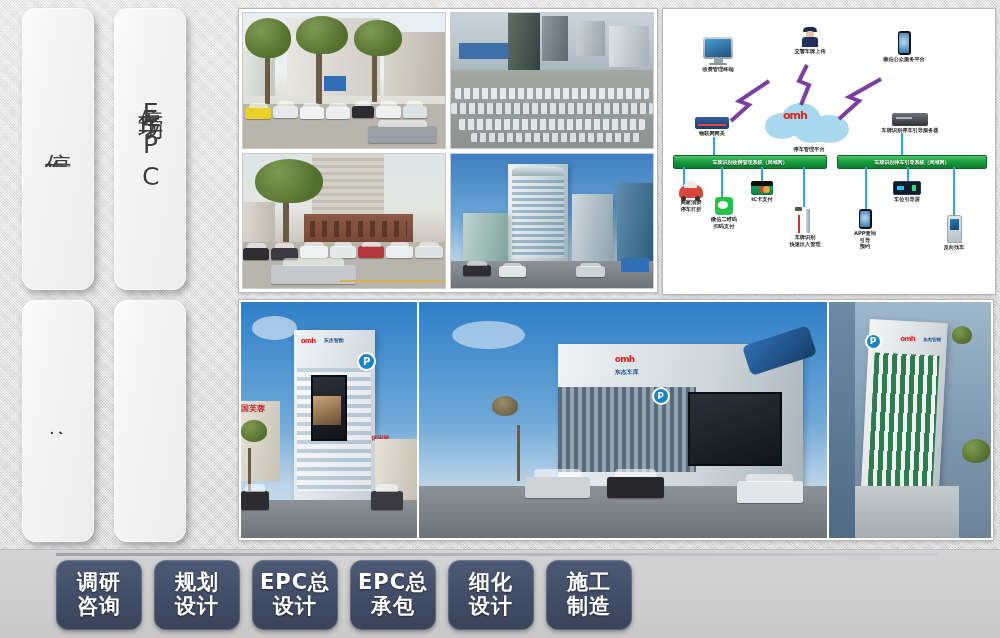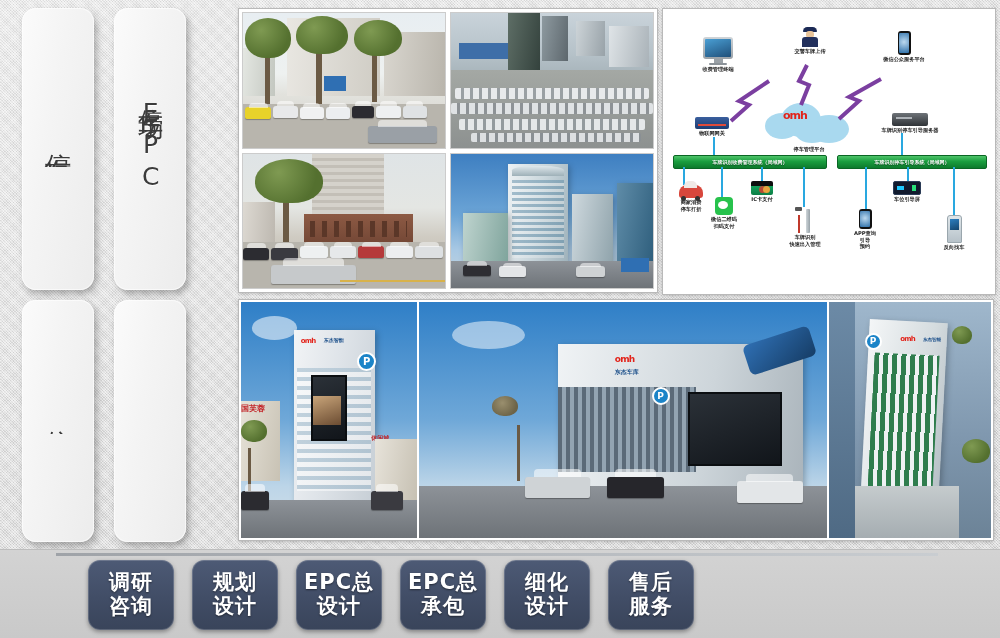--- a/index.html
+++ b/index.html
@@ -168,21 +168,21 @@
     position:absolute;left:0;bottom:0;width:1000px;height:88px;
     background:linear-gradient(180deg,#d3d3d3,#c9c9c9);
     border-top:1px solid #bdbdbd;
   }
   #stepsbar:before{
     content:"";position:absolute;left:56px;right:62px;top:3px;height:3px;
     background:linear-gradient(90deg,#9fa3a8,#c9cdd1);
   }
   #steps{
     position:absolute;left:56px;right:8px;top:10px;
-    display:flex;gap:18px;margin-left:32px;
+    display:flex;gap:12px;
   }
   .step{
     width:86px;height:70px;border-radius:12px;
     background:linear-gradient(180deg,#4d5a75 0%,#414d66 55%,#39445a 100%);
     box-shadow:0 2px 4px rgba(0,0,0,.35), 0 0 0 1px rgba(255,255,255,.18) inset;
     color:#fff;font-weight:bold;font-size:21px;line-height:1.12;
     display:flex;flex-direction:column;align-items:center;justify-content:center;
     text-shadow:0 1px 2px rgba(0,0,0,.5);
     white-space:pre-line;text-align:center;letter-spacing:1px;
   }
@@ -472,16 +472,16 @@
     <div class="step">调研
 咨询</div>
     <div class="step">规划
 设计</div>
     <div class="step">EPC总
 设计</div>
     <div class="step">EPC总
 承包</div>
     <div class="step">细化
 设计</div>
-    <div class="step">售后
-服务</div>
+    <div class="step">施工
+制造</div>
   </div>
 </div>
 
 </body></html>

